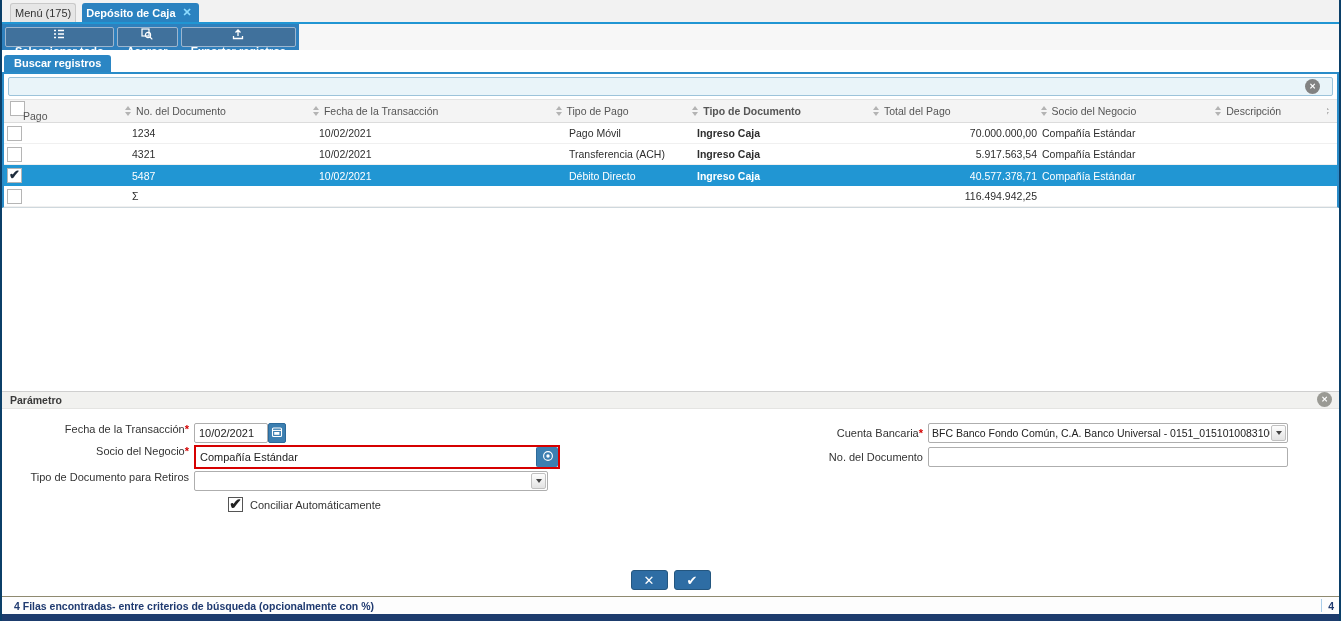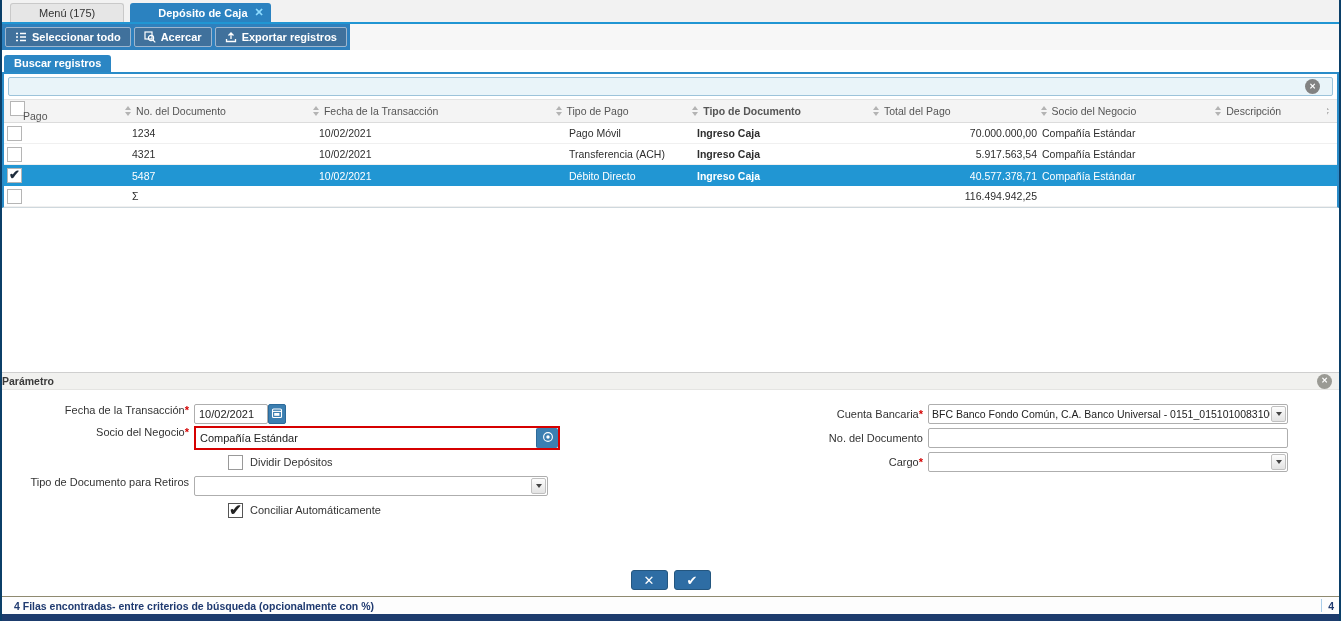--- a/index.html
+++ b/index.html
@@ -2,31 +2,31 @@
 <html><head>
 <meta charset="utf-8">
 <style>
   * { margin:0; padding:0; box-sizing:border-box; }
   html,body { width:1341px; height:621px; background:#fff; font-family:"Liberation Sans", sans-serif; overflow:hidden; }
   .page { width:1341px; height:621px; display:flex; flex-direction:column; background:#fff;
           border-left:2px solid #0b3f68; border-right:2px solid #0b3f68; }
 
   
   .tabbar { height:22px; background:#f2f2f2; display:flex; align-items:flex-end; }
-  .tab { height:19px; display:flex; align-items:center; font-size:11px; padding:0 28px; border-radius:3px 3px 0 0; cursor:default; }
+  .tab { height:19px; display:flex; align-items:center; font-size:11px; padding:0 4px; border-radius:3px 3px 0 0; cursor:default; }
   .tab.inactive { background:#e6e6e6; border:1px solid #c9c9c9; border-bottom:none; color:#333; margin-left:8px; }
   .tab.active { background:#2b82c0; color:#fff; font-weight:bold; margin-left:6px; gap:7px; padding-right:7px; }
   .tabclose { color:#8edcff; font-weight:bold; font-size:11px; cursor:pointer; }
   .blueline { height:2px; background:#2196d3; }
 
   
   .toolbar { height:26px; background:#f7f7f7; display:flex; align-items:center; }
   .toolbar-cluster { background:#2f80bd; display:inline-flex; gap:3px; padding:2px 3px; height:26px; align-items:center; }
   .tbtn { background:#40719c; border:1px solid #9db6cf; border-radius:2px; color:#fff; font-size:11px; font-weight:600;
-          height:20px; display:flex; align-items:center; gap:5px; padding:0 9px; cursor:pointer; white-space:nowrap; }
+          height:20px; display:flex; align-items:center; gap:5px; padding:0 9px; cursor:pointer; white-space:nowrap;flex-direction:column; }
   .tbtn svg { display:block; }
 
   
   .searchtab-row { height:22px; display:flex; align-items:flex-end; }
   .searchtab { background:#2b86c4; color:#fff; font-size:11px; font-weight:bold; padding:2px 10px 3px 10px; border-radius:3px 3px 0 0; margin-left:2px; }
 
   
   .panel { border:2px solid #2a8cc9; border-bottom:1px solid #cfd8dd; background:#fff; }
   .search-row { height:26px; position:relative; border-bottom:1px solid #e3e3e3; }
   .search-input { position:absolute; left:4px; right:4px; top:3px; height:19px; background:#e9f4f9; border:1px solid #9cc3da; border-radius:2px; font-size:11px; padding:0 22px 0 4px; outline:none; font-family:inherit; }
@@ -54,21 +54,21 @@
   .cell.c0 { display:flex; align-items:center; }
   .cell.c1 { padding-left:16px; } .cell.c2 { padding-left:13px; } .cell.c3 { padding-left:11px; }
   .cell.c4 { padding-left:7px; } .cell.c5 { text-align:right; padding-right:2px; } .cell.c6 { padding-left:3px; }
   .cell.c7 { padding-left:10px; }
 
   .spacer1 { flex:164 0 0; }
   .spacer2 { flex:48 0 0; }
 
   
   .param-header { height:18px; background:#f1f1ef; border-top:1px solid #cfcfcf; border-bottom:1px solid #e4e4e2; display:flex; align-items:center; font-size:10.5px; font-weight:bold; color:#3a3a3a; }
-  .param-header .ttl { }
+  .param-header .ttl { padding-left:8px; }
   .param-header .circle-btn { margin-left:auto; margin-right:7px; background:#9a9a94; }
   .param-form { padding-top:12px; }
   .frow { display:flex; height:24px; align-items:center; font-size:11px; color:#333; }
   .fleft { width:672px; display:flex; align-items:flex-start; flex:none; }
   .fright { display:flex; align-items:center; flex:1; }
   .flabel { width:192px; text-align:right; padding-right:5px; flex:none; white-space:nowrap; }
   .fright .flabel { width:254px; }
   .req { color:#d40000; font-weight:bold; }
   .txt { height:20px; border:1px solid #aeaeae; border-radius:2px; font-size:11px; padding:0 4px; font-family:inherit; outline:none; color:#222; }
   .date { width:74px; }
@@ -317,37 +317,20 @@
                 </svg></span>
           </div>
         </div>
       </div>
       <div class="fright">
         <label class="flabel"><span>No. del Documento</span></label>
         <input class="txt w360" value="" style="">
       </div>
     </div>
 
-    <div class="frow">
-      <div class="fleft">
-        <div class="fcheckline">
-          <div class="fcheck"></div>
-          <span>Dividir Depósitos</span>
-        </div>
-      </div>
-      <div class="fright">
-        <label class="flabel"><span>Cargo</span><span class="req">*</span></label>
-        <div class="combo w360">
-          <div class="combo-txt"></div>
-          <div class="combo-btn">
-              <span class="carrow"></span>
-            </div>
-        </div>
-      </div>
-    </div>
 
     <div class="frow">
       <div class="fleft">
         <label class="flabel"><span>Tipo de Documento para Retiros</span></label>
         <div class="combo w354">
           <div class="combo-txt"></div>
           <div class="combo-btn">
               <span class="carrow"></span>
             </div>
         </div>

